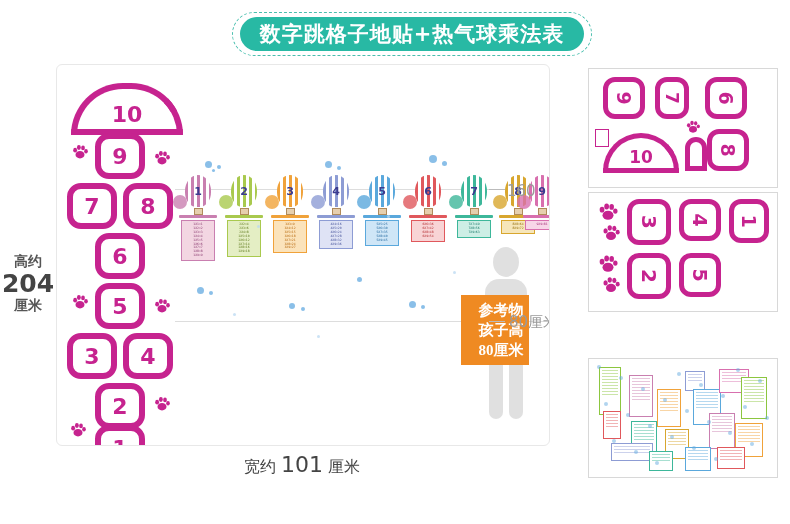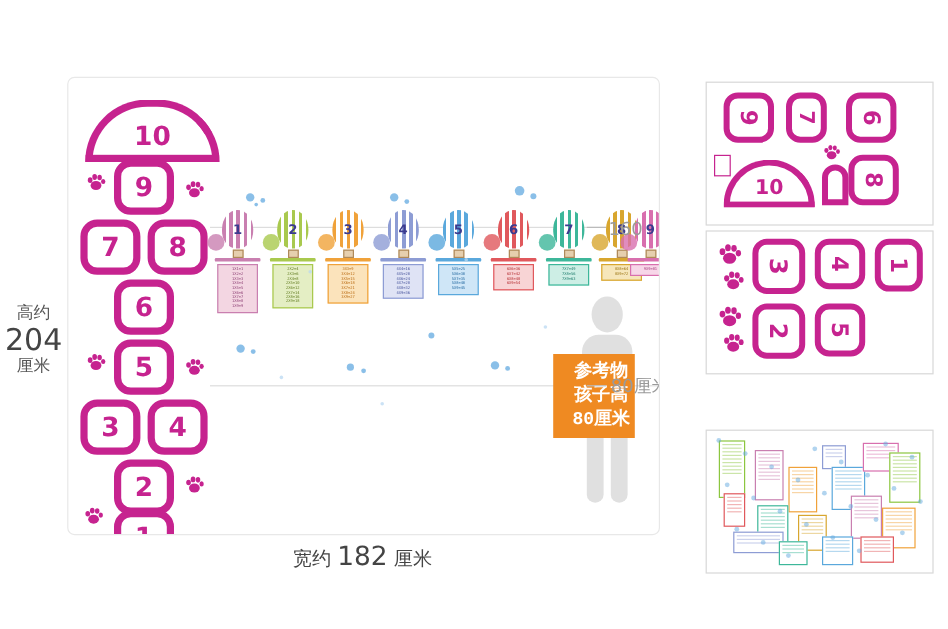--- a/index.html
+++ b/index.html
@@ -105,38 +105,38 @@
   
   .child{position:absolute;left:418px;top:182px;width:60px;height:196px;}
   .child-part{position:absolute;background:#d6d6d6;opacity:.75;}
   .orange-box{
     position:absolute;left:404px;top:230px;width:68px;height:70px;
     background:#ef8a22;display:flex;flex-direction:column;
     align-items:center;justify-content:center;
   }
   .orange-box div{
     color:#fff;font-size:15px;line-height:20px;font-weight:bold;
-    font-family:Liberation Mono, monospace;
+    font-family:Liberation Serif, serif;
     margin-left:12px;
   }
 
   .mark{
     position:absolute;color:#9a9a9a;font-size:15px;white-space:nowrap;
     font-family:"DejaVu Sans","Liberation Sans",sans-serif;
   }
   .mark-160{left:450px;top:117px;}
   .mark-80{left:452px;top:248px;}
   .tick{
     position:absolute;width:16px;height:0;border-top:1px solid #bbb;
   }
 
   
   .dim-left{
     position:absolute;left:0px;top:253px;width:56px;text-align:center;
-    color:#555;font-family:"DejaVu Sans","Liberation Sans",sans-serif;
+    color:#555;font-family:"DejaVu Sans","Liberation Sans",sans-serif;font-weight:bold;
   }
   .dim-left .dl1{font-size:14px;line-height:17px;}
   .dim-left .dl2{font-size:25px;line-height:27px;color:#444;}
   .dim-left .dl3{font-size:14px;line-height:17px;}
   .dim-bottom{
     position:absolute;left:56px;top:452px;width:492px;text-align:center;
     color:#444;font-family:"DejaVu Sans","Liberation Sans",sans-serif;
   }
   .dim-bottom .db-s{font-size:16px;}
   .dim-bottom .db-b{font-size:22px;}
@@ -175,20 +175,26 @@
   .cap2{left:588px;top:483px;width:188px;height:26px;}
   .mini-card{
     position:absolute;border:1px solid #9ab;background:#fff;
   }
 </style>
 </head>
 <body>
 
 <div id="root">
 
+  <div class="title-wrap">
+    <div class="title-dash"></div>
+    <div class="title-pill">
+      <span>数字跳格子地贴+热气球乘法表</span>
+    </div>
+  </div>
 
   <div class="dim-left">
     <div class="dl1">高约</div>
     <div class="dl2">204</div>
     <div class="dl3">厘米</div>
   </div>
 
   <div class="scene">
     <div class="scene-inner" id="scene">
 
@@ -443,21 +449,21 @@
         <div class="deco" style="left: 200px; top: 160px; width: 3px; height: 3px; background: rgb(185, 216, 242); opacity: 0.75;"></div>
         <div class="deco" style="left: 330px; top: 150px; width: 3px; height: 3px; background: rgb(185, 216, 242); opacity: 0.75;"></div>
         <div class="deco" style="left: 176px; top: 248px; width: 3px; height: 3px; background: rgb(185, 216, 242); opacity: 0.75;"></div>
         <div class="deco" style="left: 396px; top: 206px; width: 3px; height: 3px; background: rgb(185, 216, 242); opacity: 0.75;"></div>
         <div class="deco" style="left: 260px; top: 270px; width: 3px; height: 3px; background: rgb(185, 216, 242); opacity: 0.75;"></div>
       </div>
   </div>
 
   <div class="dim-bottom">
     <span class="db-s">宽约</span>
-    <span class="db-b">182</span>
+    <span class="db-b">101</span>
     <span class="db-s">厘米</span>
   </div>
 
   <div class="sheet sheet1" id="sheet1">
       <div class="rcell" style="left: 14px; top: 8px; width: 42px; height: 42px; font-size: 19px;">
         <span>9</span>
       </div>
       <div class="rcell" style="left: 66px; top: 8px; width: 34px; height: 42px; font-size: 17px;">
         <span>7</span>
       </div>

